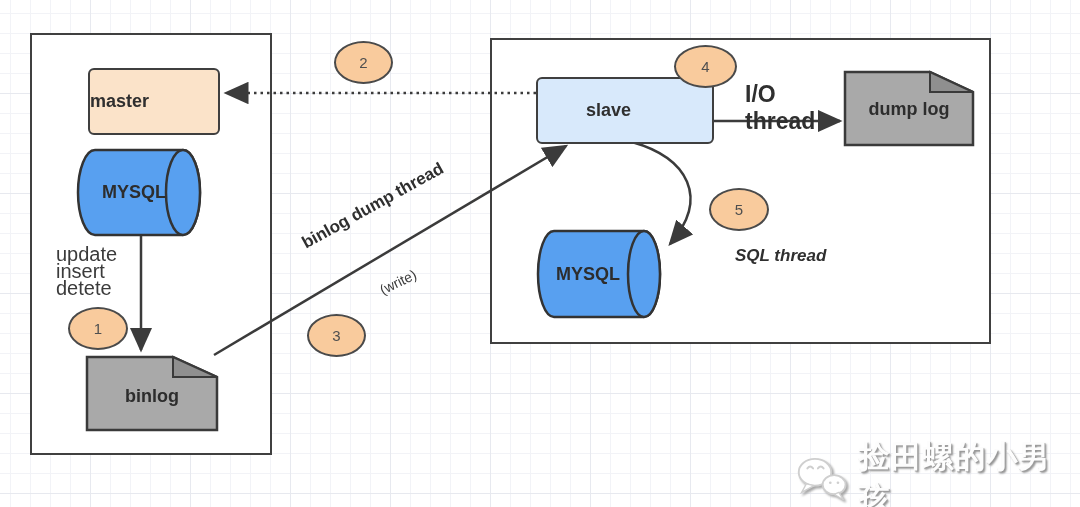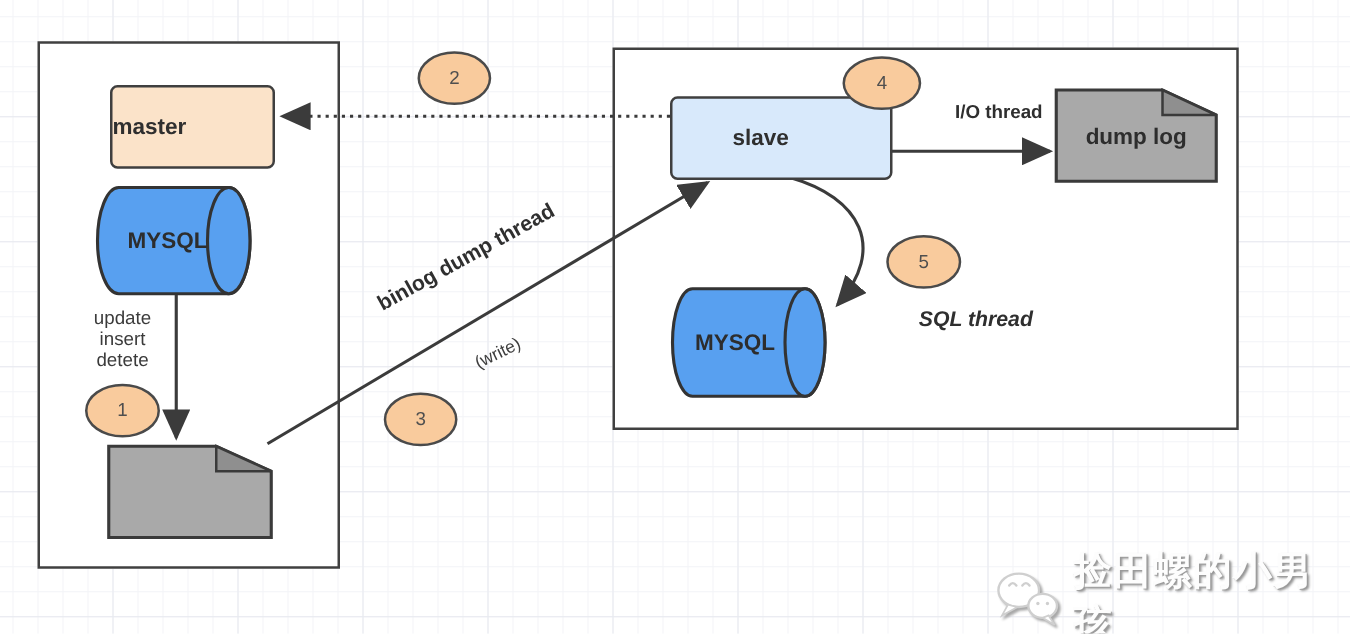--- a/index.html
+++ b/index.html
@@ -38,32 +38,32 @@
     background:#f9cb9d;border:2px solid #4a4a4a;border-radius:50%;
     font-size:15px;color:#4f4f4f;
   }
   #step-1{left:68px;top:307px;width:56px;height:39px;}
   #step-2{left:334px;top:41px;width:55px;height:39px;}
   #step-3{left:307px;top:314px;width:55px;height:39px;}
   #step-4{left:674px;top:45px;width:59px;height:39px;}
   #step-5{left:709px;top:188px;width:56px;height:39px;}
   .label{position:absolute;color:#2f2f2f;}
   #operations-text{
-    left:56px;top:246px;width:84px;text-align:center;
-    font-size:15px;line-height:17px;color:#3b3b3b;white-space:pre-line;
+    left:56px;top:246px;width:84px;text-align:left;
+    font-size:20px;line-height:17px;color:#3b3b3b;white-space:pre-line;
   }
   #binlog-dump-label{
     left:288px;top:196px;width:170px;text-align:center;
     font-weight:bold;font-size:17px;transform:rotate(-29deg);
   }
   #write-label{
     left:366px;top:274px;width:64px;text-align:center;
     font-size:14px;color:#3d3d3d;transform:rotate(-26deg);
   }
-  #io-thread-label{left:764px;top:81px;width:100px;font-weight:bold;font-size:15px;}
+  #io-thread-label{left:745px;top:81px;width:100px;font-weight:bold;font-size:23px;}
   #sql-thread-label{left:735px;top:246px;width:100px;font-weight:bold;font-size:17px;font-style:italic;}
   #svg-layer{position:absolute;left:0;top:0;}
   #watermark{
     position:absolute;left:793px;top:436px;display:flex;align-items:center;gap:8px;
   }
   #watermark-text{
     font-weight:bold;font-size:31px;letter-spacing:1px;color:#fdfdfd;
     text-shadow:2px 2px 2px #989898, 1px 1px 0 #b5b5b5;
   }
 </style>
@@ -115,20 +115,21 @@
 
   <div class="node" id="master-box">
     <span>master</span>
   </div>
   <div class="node" id="slave-box">
     <span>slave</span>
   </div>
 
   <div class="cyl-label" id="mysql-left-label">MYSQL</div>
   <div class="cyl-label" id="mysql-right-label">MYSQL</div>
+  <div class="doc-label" id="binlog-label">binlog</div>
   <div class="doc-label" id="relaylog-label">dump log</div>
 
   <div class="step" id="step-1">
     <span>1</span>
   </div>
   <div class="step" id="step-2">
     <span>2</span>
   </div>
   <div class="step" id="step-3">
     <span>3</span>

